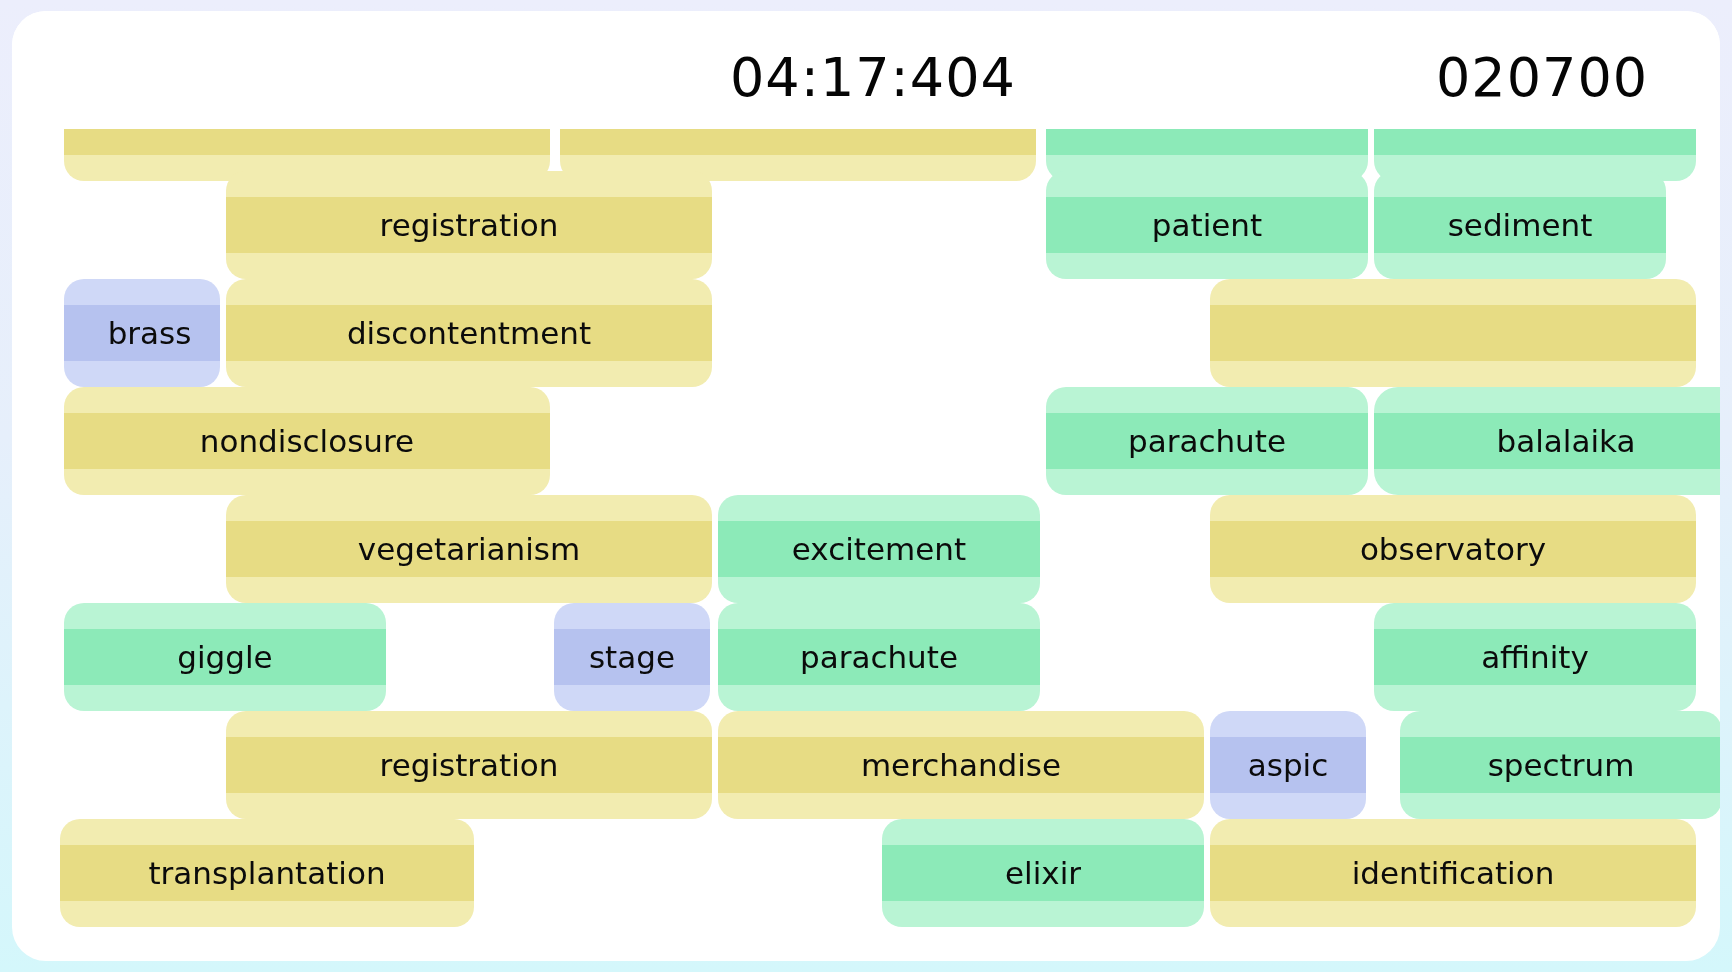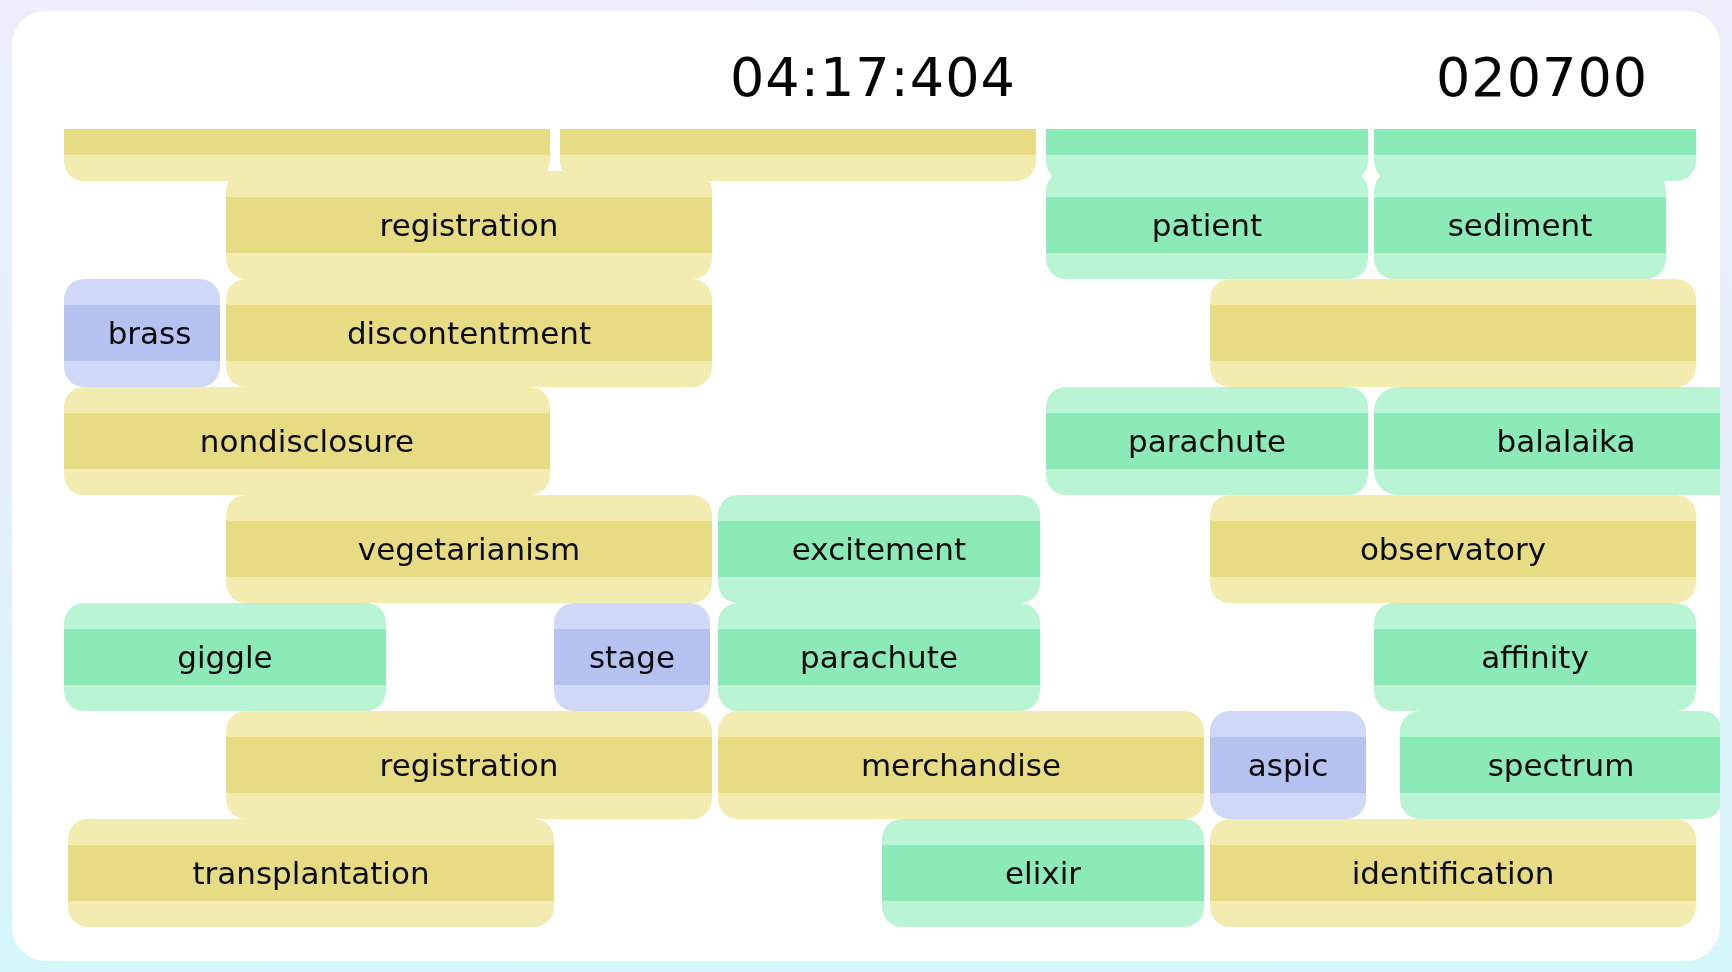--- a/index.html
+++ b/index.html
@@ -172,21 +172,21 @@
         <span class="txt">merchandise</span>
       </div>
       <div class="pill c-blue" style="left: 1198px; width: 156px; top: 700px;">
         <div class="band"></div>
         <span class="txt">aspic</span>
       </div>
       <div class="pill c-green" style="left: 1388px; width: 322px; top: 700px;">
         <div class="band"></div>
         <span class="txt">spectrum</span>
       </div>
-      <div class="pill c-yellow" style="left: 56px; width: 486px; top: 808px; align-items: center;">
+      <div class="pill c-yellow" style="left: 48px; width: 414px; top: 808px; align-items: center;">
         <div class="band"></div>
         <span class="txt">transplantation</span>
       </div>
       <div class="pill c-green" style="left: 870px; width: 322px; top: 808px;">
         <div class="band"></div>
         <span class="txt">elixir</span>
       </div>
       <div class="pill c-yellow" style="left: 1198px; width: 486px; top: 808px;">
         <div class="band"></div>
         <span class="txt">identification</span>

